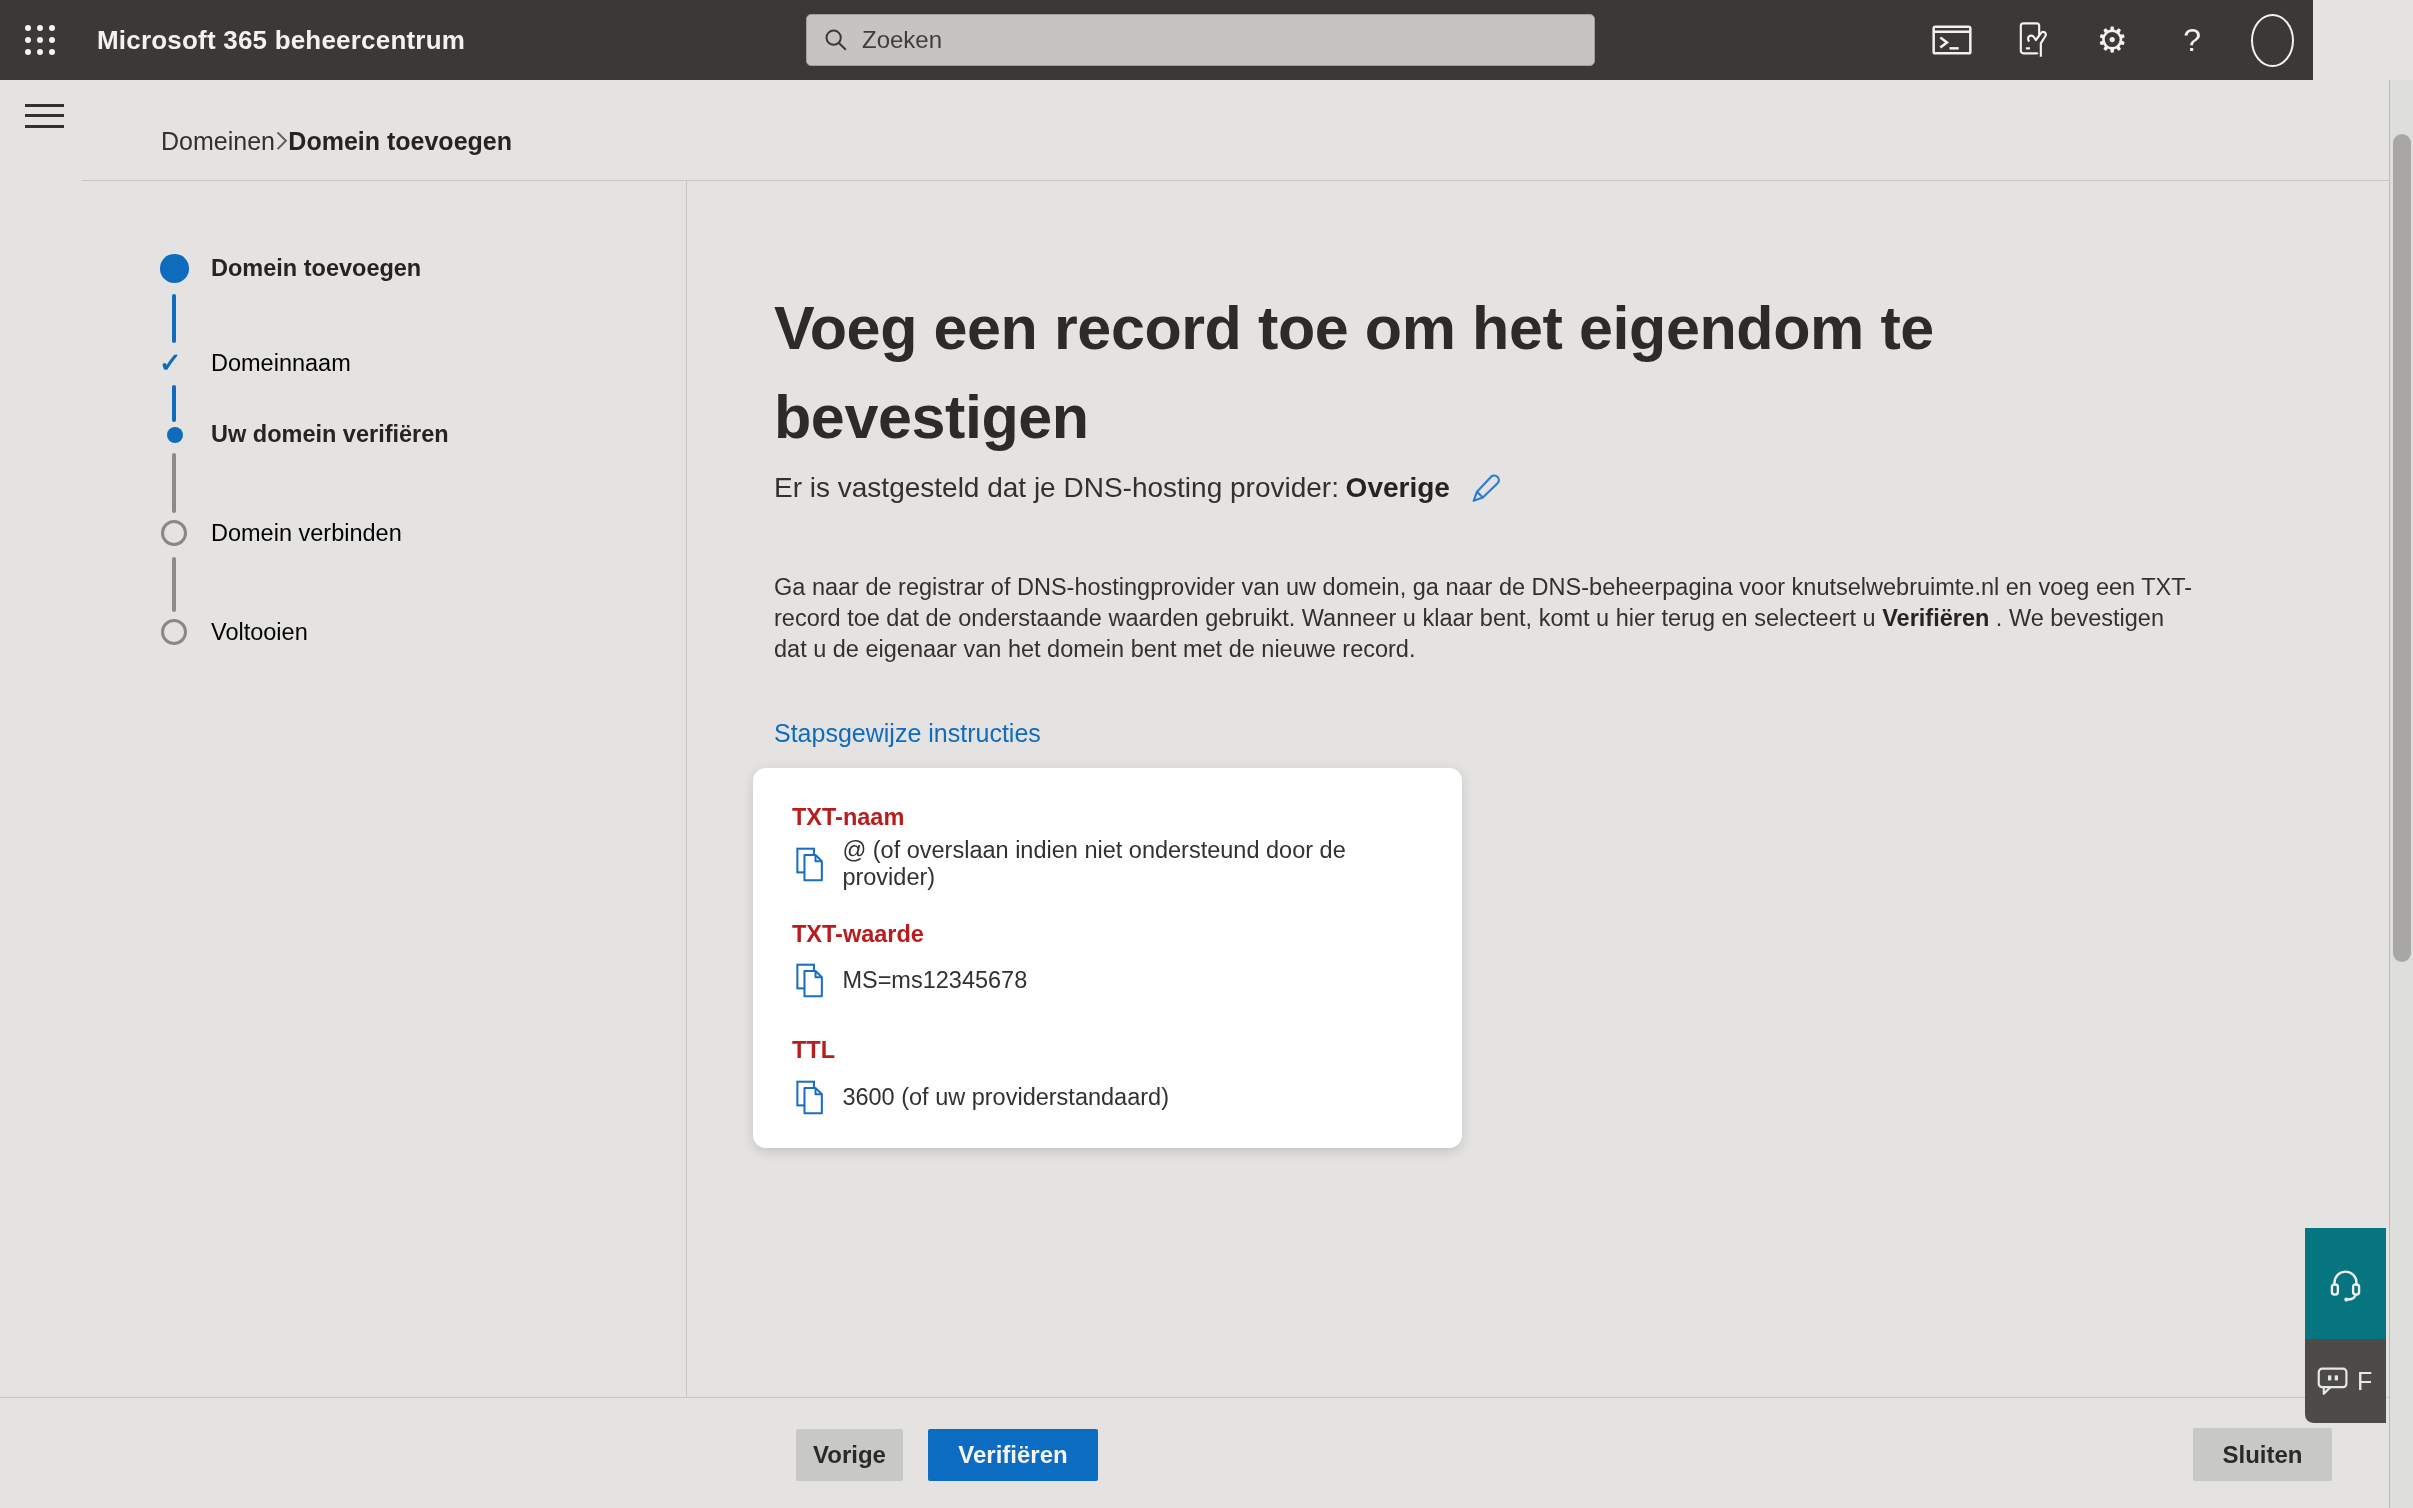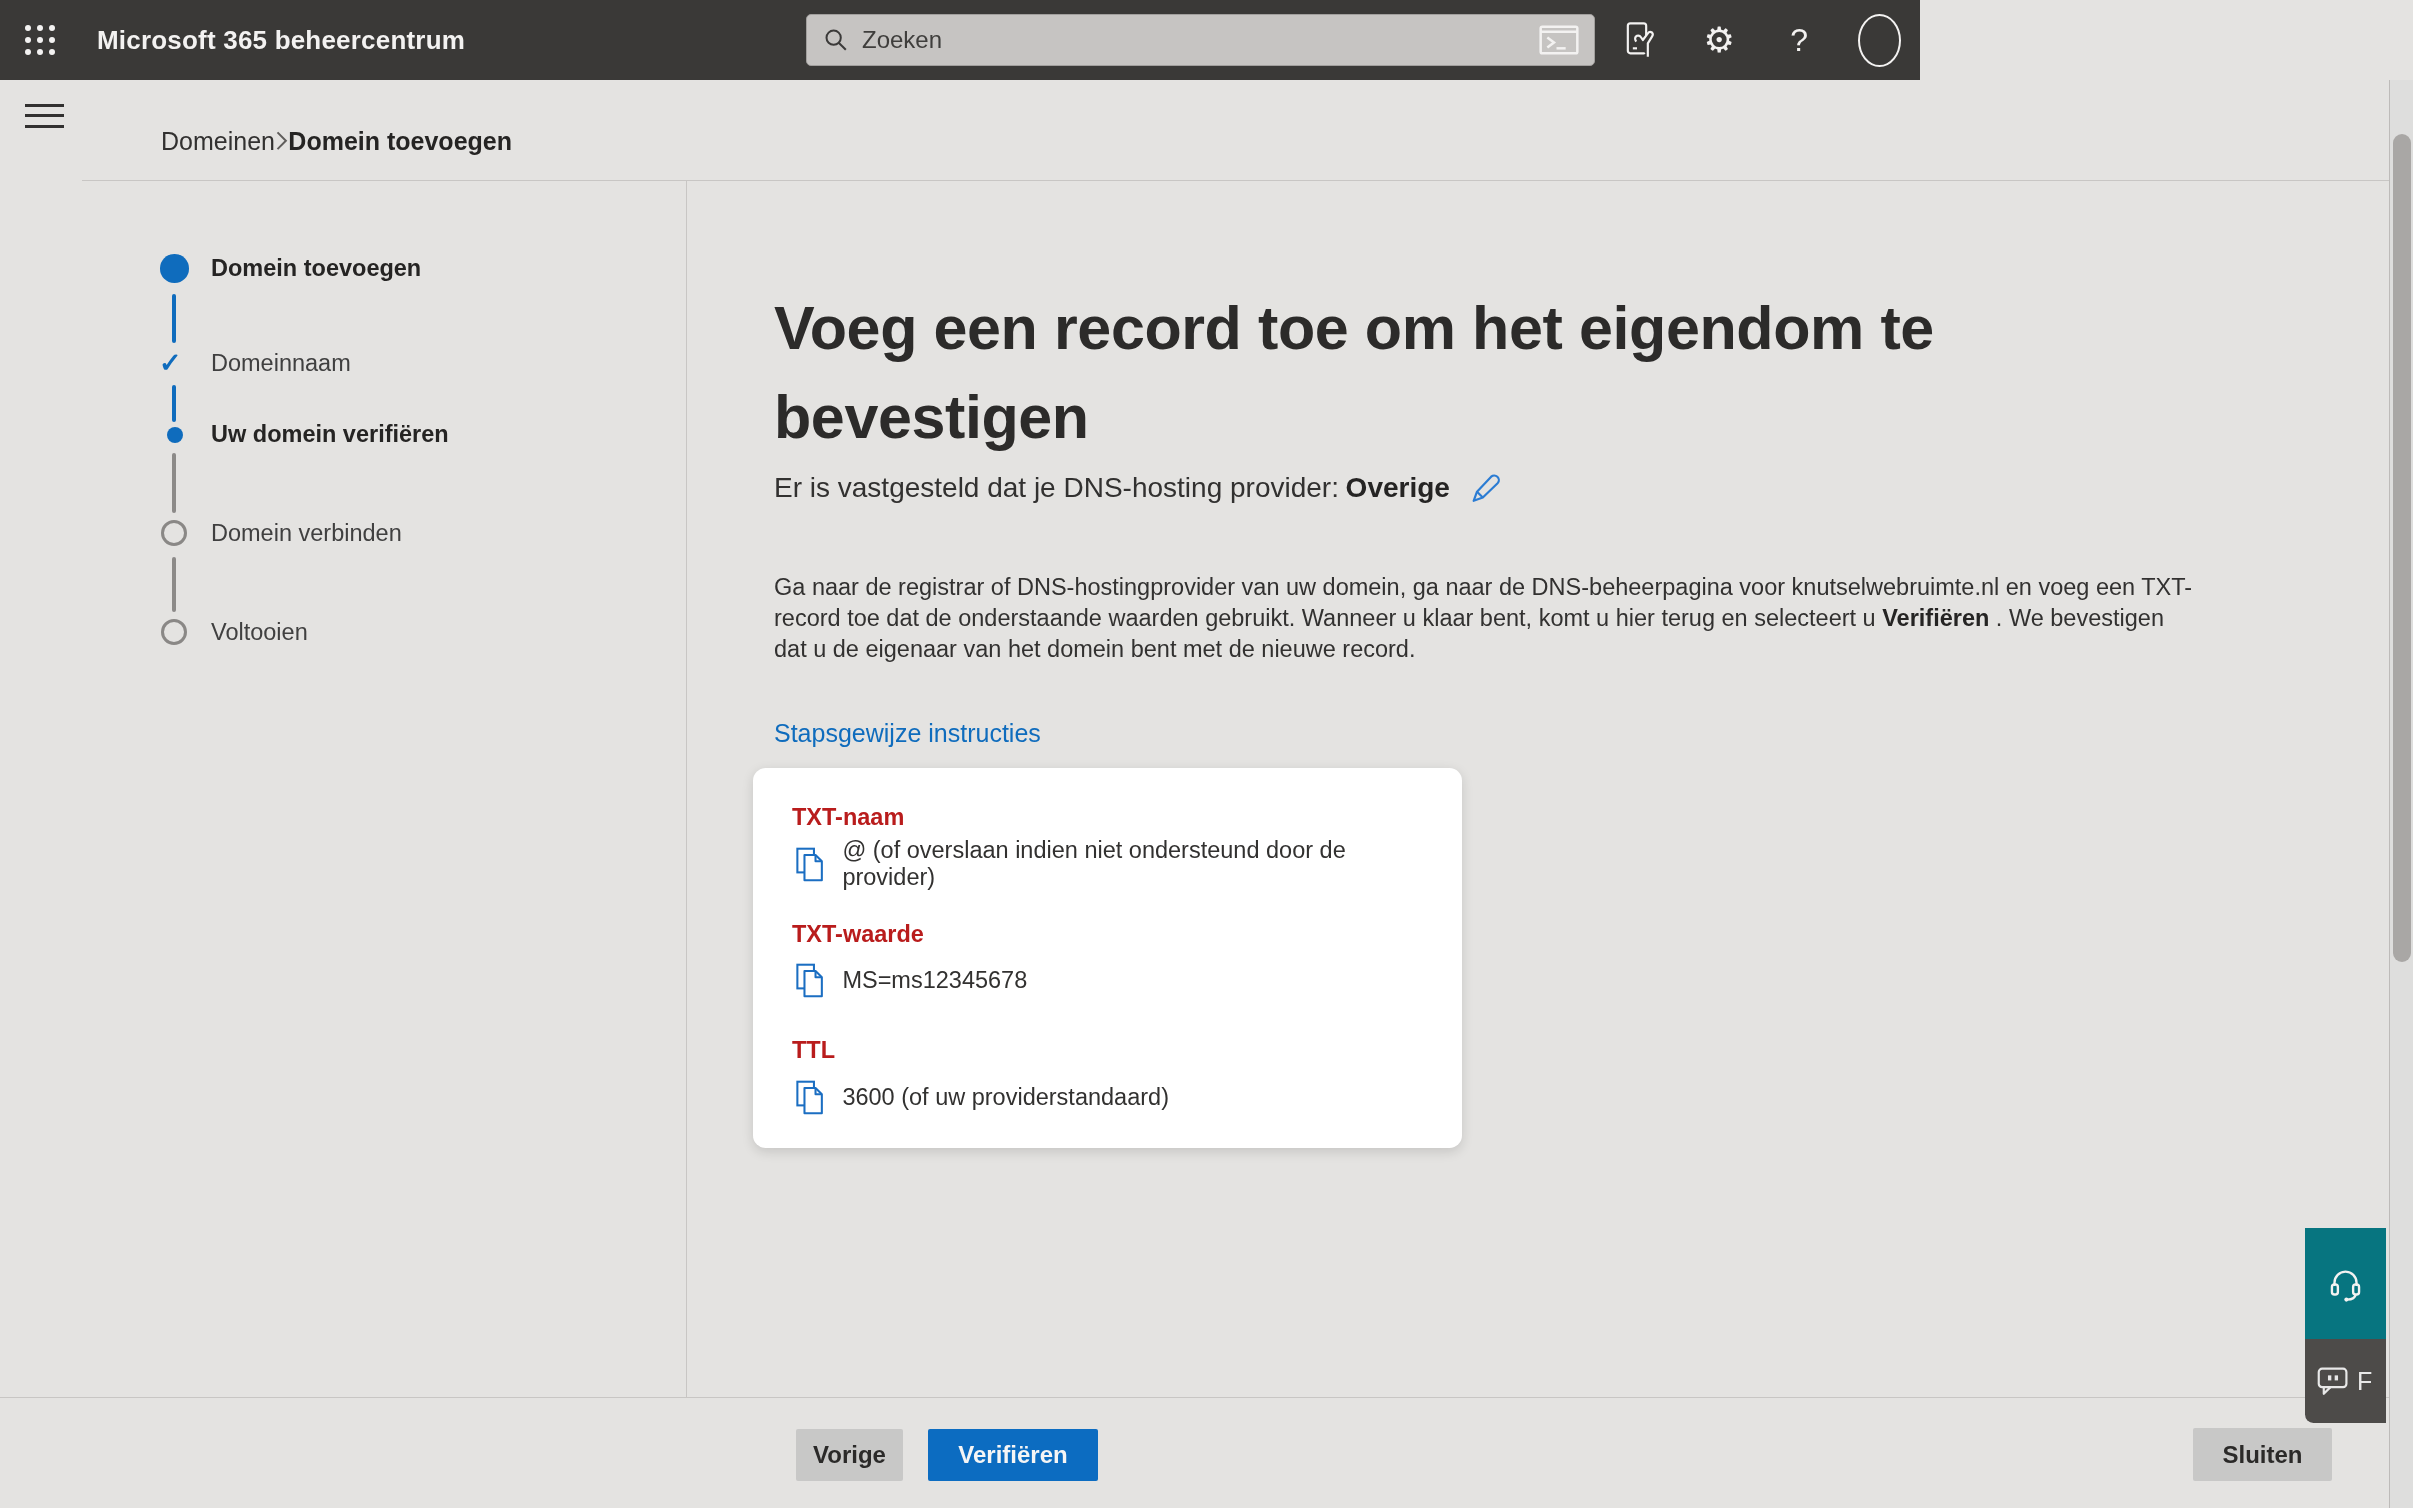--- a/index.html
+++ b/index.html
@@ -1,20 +1,20 @@
 <!DOCTYPE html>
 <html style="font-size:13.4px"><head>
 <meta charset="utf-8">
 <style>
   html,body{margin:0;padding:0;background:#e4e3e1;}
   .canvas{position:relative;width:2413px;height:1508px;overflow:hidden;
           font-family:"Liberation Sans",sans-serif;color:#323130;background:#e4e3e1;}
 
   
-  .topbar{position:absolute;left:0;top:0;width:1920px;height:80px;background:#3a3937;}
+  .topbar{position:absolute;left:0;top:0;width:2313px;height:80px;background:#3a3937;}
   .waffle{position:absolute;left:11.7px;top:11.7px;width:57px;height:57px;border:none;background:transparent;
           display:flex;align-items:center;justify-content:center;cursor:pointer;}
   .waffle .grid{display:grid;grid-template-columns:repeat(3,5.9px);grid-template-rows:repeat(3,5.9px);gap:5.9px;}
   .waffle .grid i{width:5.9px;height:5.9px;border-radius:50%;background:#f3f2f1;}
   .topbar-title{position:absolute;left:97px;top:0;height:80px;display:flex;align-items:center;
                 font-size:26px;font-weight:600;color:#f3f2f1;letter-spacing:0.2px;}
   .search-wrap{position:absolute;left:806px;top:14.2px;width:789px;height:52px;}
   .search-wrap svg{position:absolute;left:18.4px;top:14.2px;}
   .search-input{width:100%;height:100%;box-sizing:border-box;border:0.8px solid #a19f9d;border-radius:5px;
                 background:#c6c4c2;padding:0 0 0 55px;font-size:24px;color:#323130;
@@ -42,21 +42,21 @@
   
   .dot-big{position:absolute;left:160px;top:254px;width:28.5px;height:28.5px;border-radius:50%;background:#0f6cbd;}
   .conn{position:absolute;left:172px;width:4.2px;border-radius:2.5px;}
   .conn.blue{background:#0f6cbd;} .conn.gray{background:#8c8a88;}
   .conn1{top:294px;height:49px;} .conn2{top:385px;height:37px;}
   .conn3{top:453px;height:60px;} .conn4{top:557px;height:55px;}
   .step-check{position:absolute;left:159px;top:347px;font-size:27px;font-weight:700;color:#0f6cbd;}
   .dot-small{position:absolute;left:167px;top:427px;width:16px;height:16px;border-radius:50%;background:#0f6cbd;}
   .ring{position:absolute;left:161px;width:20px;height:20px;border:3.8px solid #8a8886;border-radius:50%;background:transparent;}
   .ring1{top:520px;} .ring2{top:619px;}
-  .step-label{position:absolute;left:211px;font-size:23.5px;line-height:28.5px;color:#404040;}
+  .step-label{position:absolute;left:211px;font-size:23.5px;line-height:28.5px;color:#000000;}
   .step-label.bold{font-weight:700;color:#252423;}
   .sl1{top:254px;} .sl2{top:349px;} .sl3{top:420px;} .sl4{top:519px;} .sl5{top:618px;}
 
   
   .h1{position:absolute;left:774px;top:243px;width:1374px;font-size:61px;line-height:89px;
       font-weight:700;color:#2c2b2a;letter-spacing:-0.4px;}
   .provider-line{position:absolute;left:774px;top:470px;font-size:28px;color:#323130;display:flex;align-items:center;justify-content:space-between;}
   .provider-line b{color:#252423;margin-left:6.7px;}
   .edit-btn{border:none;background:transparent;padding:0;margin-left:15px;cursor:pointer;display:flex;align-items:center;}
   .para{position:absolute;left:774px;width:1425px;font-size:23.5px;line-height:31px;color:#323130;}

